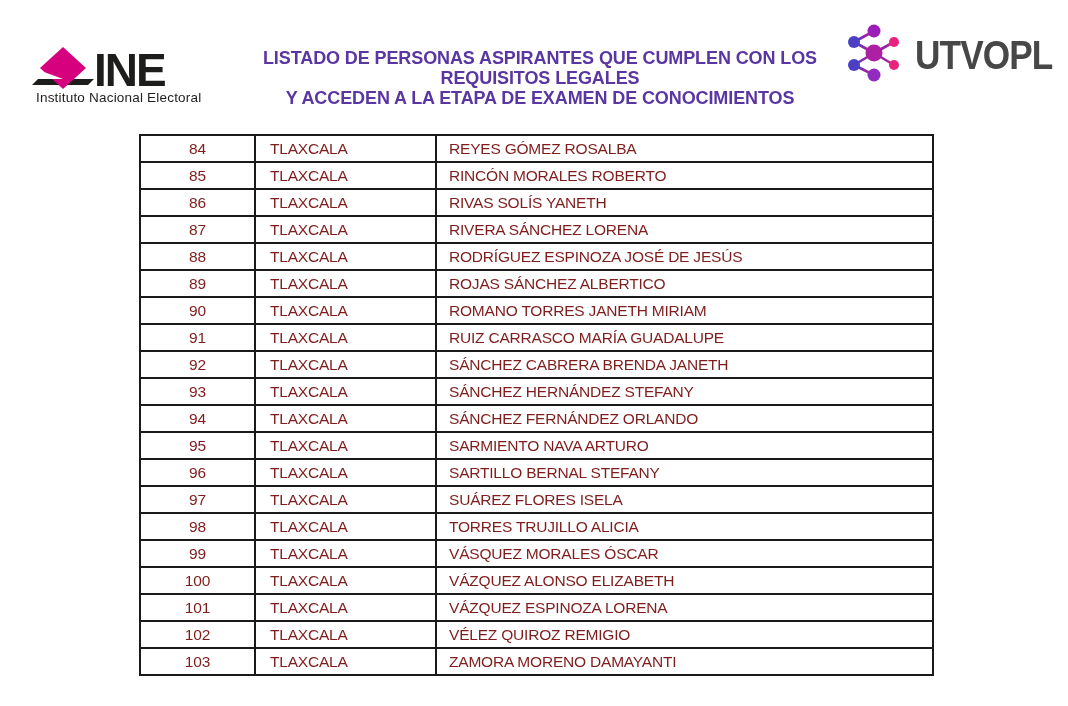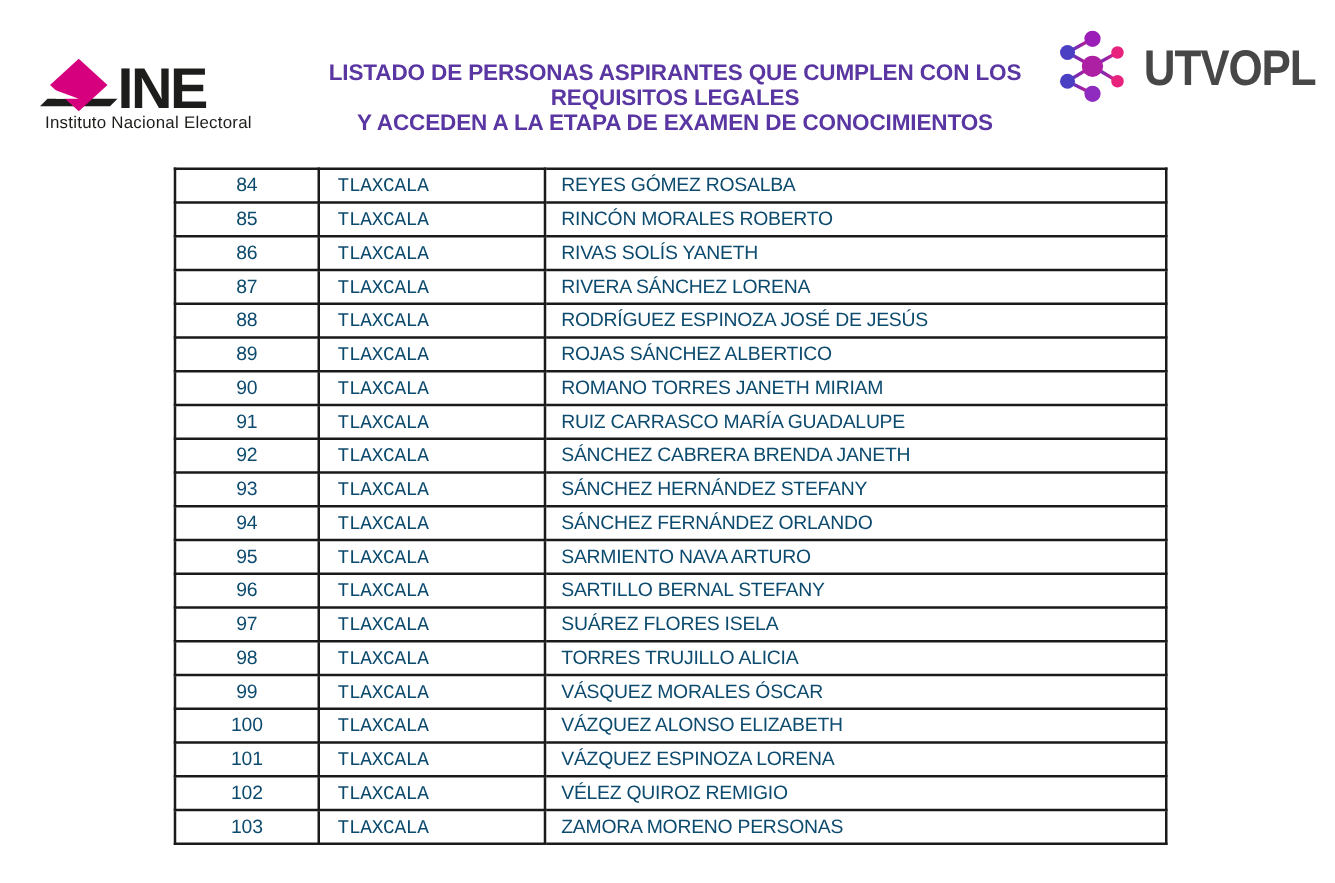--- a/index.html
+++ b/index.html
@@ -33,28 +33,28 @@
 
   
   .list-table {
     position: absolute; left: 139px; top: 134px;
     border-collapse: collapse; table-layout: fixed; width: 793px;
     background: #ffffff;
   }
   .list-table td {
     border: 2px solid #1a1a1a;
     height: 27px; padding: 0;
-    font-size: 15.5px; color: #0c4a6e; letter-spacing: -0.2px;
+    font-size: 15.5px; color: #7f1d1d; letter-spacing: -0.2px;
     font-weight: 500; overflow: hidden; white-space: nowrap;
   }
   .list-table col.c-num   { width: 115px; }
   .list-table col.c-state { width: 181px; }
   .list-table col.c-name  { width: 497px; }
   .list-table td.num  { text-align: center; }
-  .list-table td.state{ text-align: left; padding-left: 14px; font-family: Liberation Mono, monospace; }
+  .list-table td.state{ text-align: left; padding-left: 14px; }
   .list-table td.name { text-align: left; padding-left: 12px; }
 </style>
 </head>
 <body>
 
 <div class="header">
 
   <div class="ine-logo">
     <svg width="190" height="44" viewBox="0 0 190 44">
 
@@ -208,16 +208,16 @@
         <td class="name">VÁZQUEZ ESPINOZA LORENA</td>
       </tr>
       <tr>
         <td class="num">102</td>
         <td class="state">TLAXCALA</td>
         <td class="name">VÉLEZ QUIROZ REMIGIO</td>
       </tr>
       <tr>
         <td class="num">103</td>
         <td class="state">TLAXCALA</td>
-        <td class="name">ZAMORA MORENO PERSONAS</td>
+        <td class="name">ZAMORA MORENO DAMAYANTI</td>
       </tr>
     </tbody>
 </table>
 
 </body></html>

